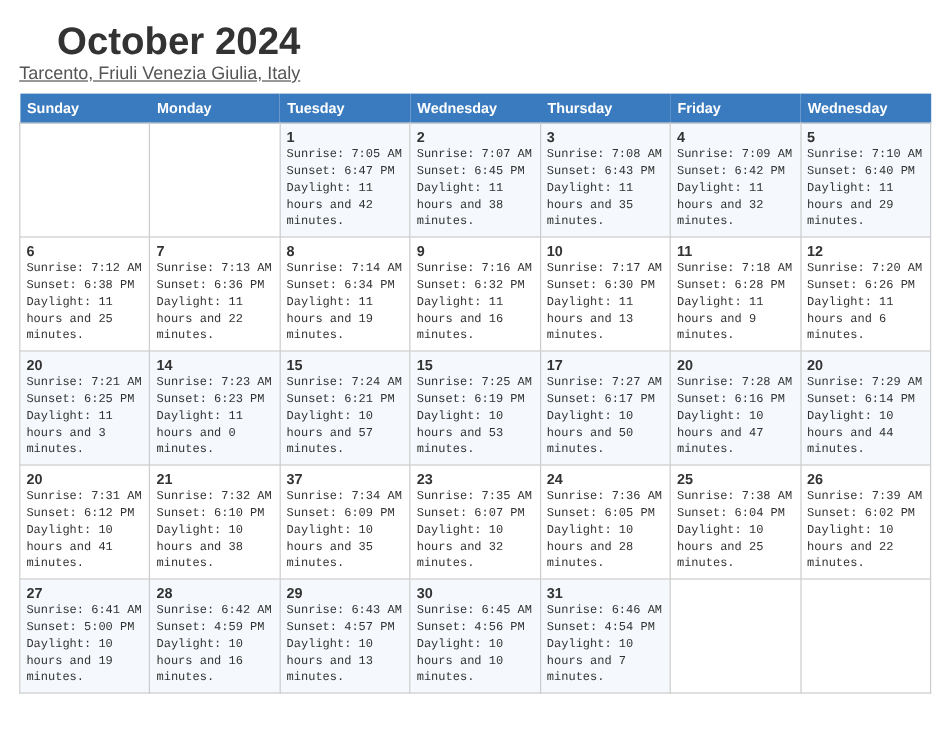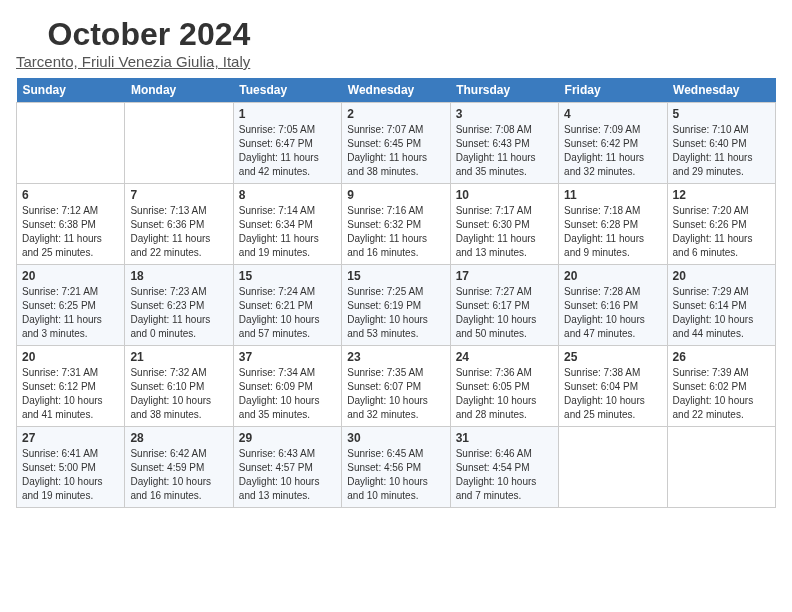--- a/index.html
+++ b/index.html
@@ -64,20 +64,21 @@
     .day-num {
       font-weight: bold;
       font-size: 12px;
       display: block;
       margin-bottom: 2px;
     }
     .day-info {
       font-size: 10px;
       color: #333;
       line-height: 1.4;
+      font-family: Liberation Mono, monospace;
     }
     .empty-cell {
       background: #fff !important;
     }
   </style>
 </head>
 <body>
 
 <div class="header">
   <div class="title-block">
@@ -152,21 +153,21 @@
           <span class="day-num">12</span>
           <div class="day-info">Sunrise: 7:20 AM<br>Sunset: 6:26 PM<br>Daylight: 11 hours and 6 minutes.</div>
         </td>
       </tr>
       <tr>
         <td>
           <span class="day-num">20</span>
           <div class="day-info">Sunrise: 7:21 AM<br>Sunset: 6:25 PM<br>Daylight: 11 hours and 3 minutes.</div>
         </td>
         <td>
-          <span class="day-num">18</span>
+          <span class="day-num">14</span>
           <div class="day-info">Sunrise: 7:23 AM<br>Sunset: 6:23 PM<br>Daylight: 11 hours and 0 minutes.</div>
         </td>
         <td>
           <span class="day-num">15</span>
           <div class="day-info">Sunrise: 7:24 AM<br>Sunset: 6:21 PM<br>Daylight: 10 hours and 57 minutes.</div>
         </td>
         <td>
           <span class="day-num">15</span>
           <div class="day-info">Sunrise: 7:25 AM<br>Sunset: 6:19 PM<br>Daylight: 10 hours and 53 minutes.</div>
         </td>

